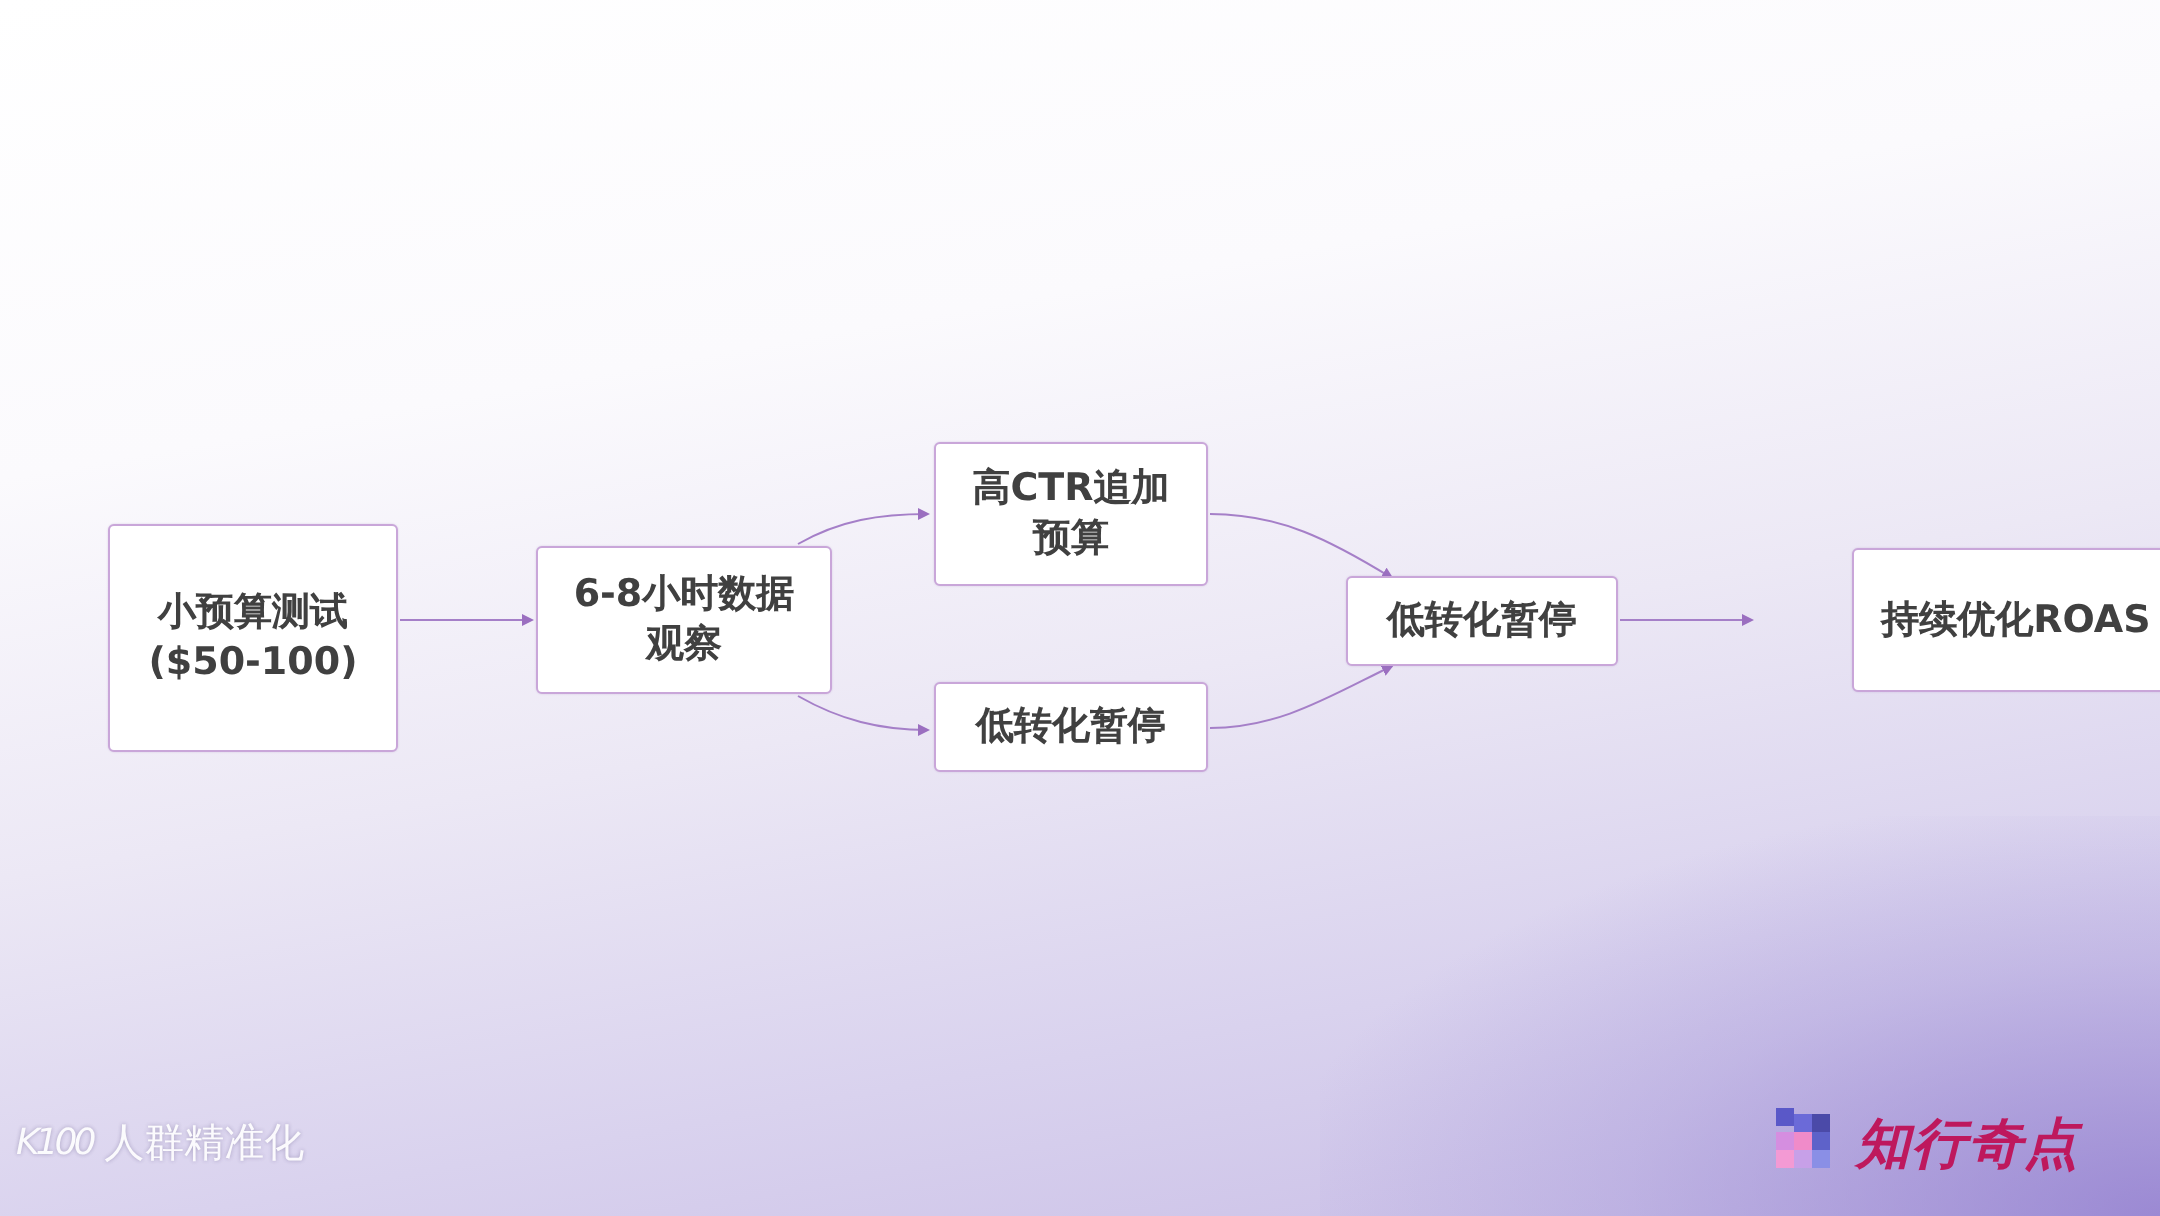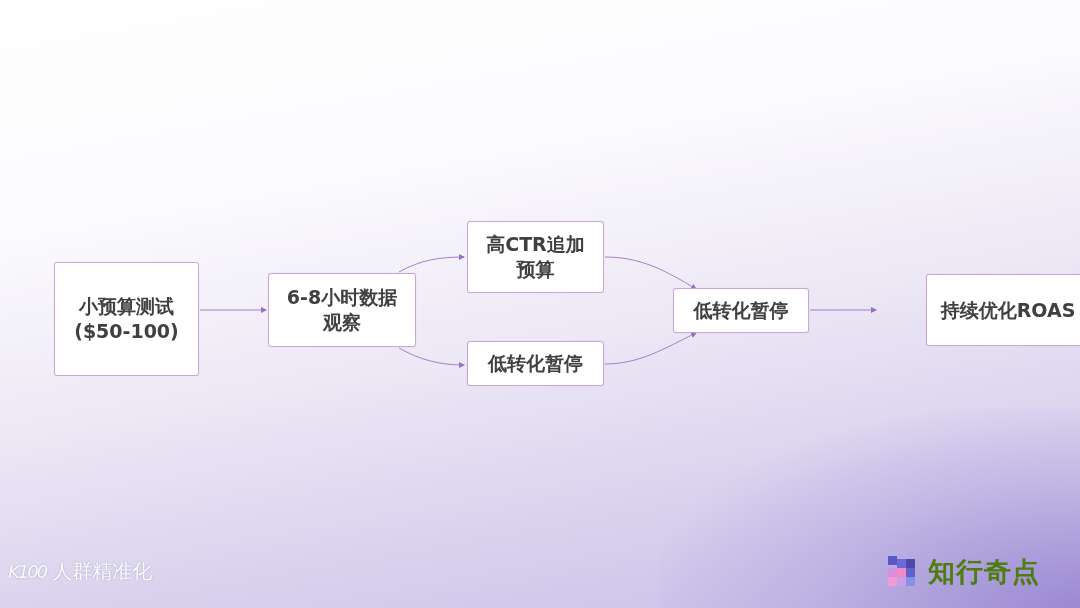--- a/index.html
+++ b/index.html
@@ -22,22 +22,22 @@
     padding:0 10px; word-break:break-all;
     box-shadow: 0 0 1px rgba(150,110,180,0.3);
   }
   .wm-left {
     position:absolute; left:8px; top:558px; display:flex; align-items:center; gap:6px;
     color:#ffffff; font-size:20px; opacity:0.9;
     text-shadow: 0 0 2px rgba(120,110,150,0.6);
   }
   .wm-left .k100 { font-size:18px; font-style:italic; letter-spacing:-2px; }
   .wm-right {
-    position:absolute; left:886px; top:554px; display:flex; align-items:center; gap:12px;
-    color:#4d7c0f; font-weight:bold; font-size:27px; letter-spacing:1px;
+    position:absolute; left:886px; top:554px; display:flex; align-items:flex-start; gap:12px;
+    color:#be185d; font-weight:bold; font-size:27px; font-style:italic; letter-spacing:1px;
   }
   .logo-grid { position:relative; width:30px; height:32px; }
   .logo-grid span { position:absolute; width:9px; height:9px; }
 </style>
 </head>
 <body>
 
 <div class="corner-glow"></div>
 
 <svg class="edges" viewBox="0 0 1080 608">

